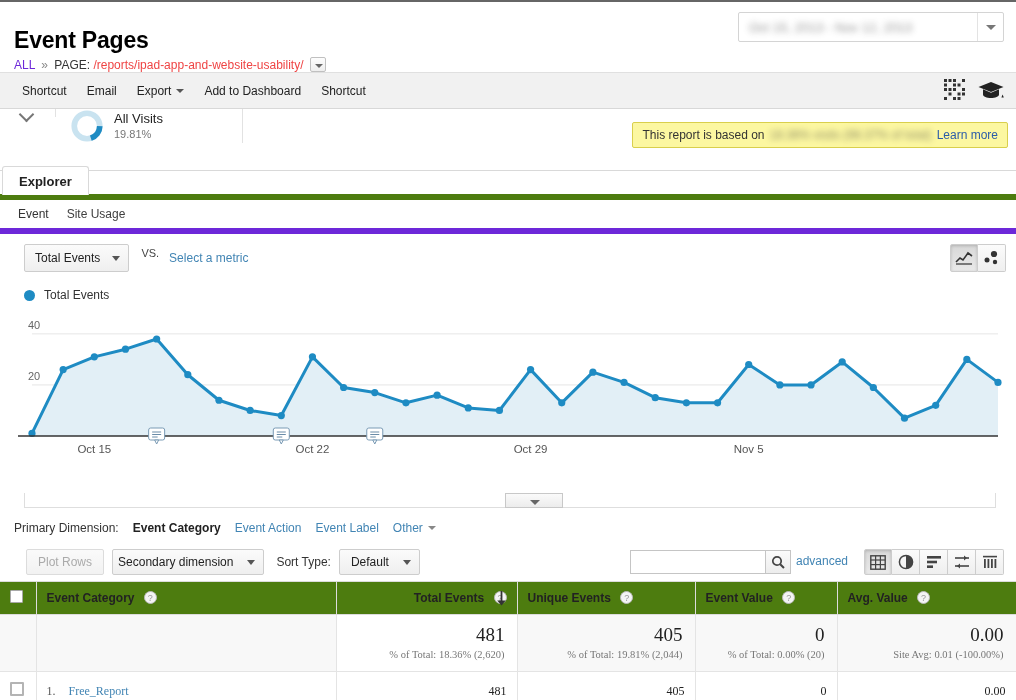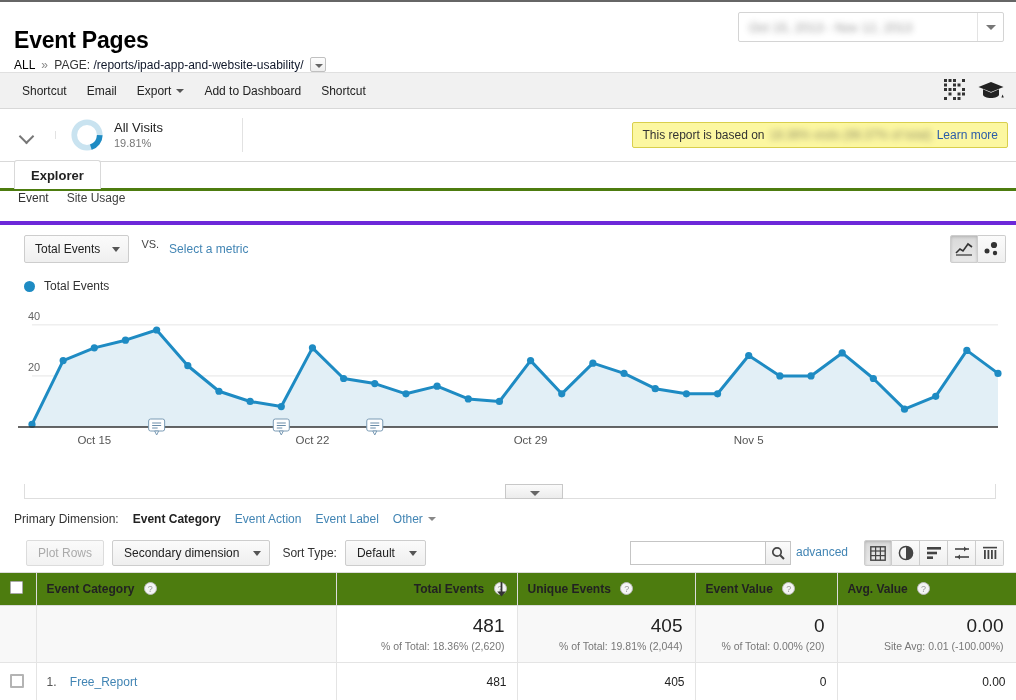--- a/index.html
+++ b/index.html
@@ -35,24 +35,24 @@
     line-height: 26px;
     margin: 0;
   }
   .breadcrumb {
     margin-top: 4px;
     font-size: 12px;
     color: #333;
     line-height: 16px;
     white-space: nowrap;
   }
-  .breadcrumb a { color: #000000; text-decoration: none; }
+  .breadcrumb a { color: #6d28d9; text-decoration: none; }
   .breadcrumb .sep { color: #888; margin: 0 3px; font-size: 12px; }
   .breadcrumb .crumb-label { color: #333; }
-  .breadcrumb .crumb-value { color: #0f172a; }
+  .breadcrumb .crumb-value { color: #ef4444; }
   .mini-dd {
     display: inline-block;
     width: 16px; height: 15px;
     border: 1px solid #c0c0c0;
     background: linear-gradient(#fdfdfd,#eeeeee);
     border-radius: 2px;
     vertical-align: -3px;
     margin-left: 3px;
     position: relative;
   }
@@ -130,25 +130,25 @@
     right: 12px; top: 6px;
     display: flex;
     align-items: center;
     gap: 12px;
   }
   .qr-icon { width: 22px; height: 22px; display:block; }
   .cap-icon { width: 26px; height: 20px; display:block; }
 
   
   .segmentbar {
-    height: 53px;
+    height: 62px;
     background: #fff;
     border-bottom: 1px solid #d9d9d9;
     display: flex;
-    align-items: center;
+    align-items: flex-start;
     position: relative;
   }
   .seg-toggle {
     width: 56px;
     display: flex; align-items: center; justify-content: center;
     border-right: 1px solid #e2e2e2;
     cursor: pointer;
   }
   .seg-toggle .chev {
     width: 13px; height: 8px; position: relative;
@@ -195,43 +195,43 @@
     filter: blur(3px);
     opacity: .55;
     user-select: none;
   }
   .notice a { color: #2b5ca8; text-decoration: none; }
 
   
   .tabstrip {
     height: 29px;
     background: #fff;
-    border-bottom: 3px solid #4d7c0f;
-    padding-left: 14px;
+    border-bottom: 6px solid #4d7c0f;
+    padding-left: 2px;
     display: flex;
     align-items: flex-end;
   }
   .tab-main {
     height: 29px;
     padding: 0 16px;
     border: 1px solid #d9d9d9;
     border-bottom: none;
     border-radius: 3px 3px 0 0;
     background: #fff;
     display: flex; align-items: center;
     font-size: 13px; font-weight: bold; color: #222;
     position: relative; top: 1px;
     cursor: pointer;
   }
   .subtabs {
     height: 34px;
     background: #fff;
-    border-bottom: 4px solid #6d28d9;
-    display: flex;
-    align-items: flex-start;
+    border-bottom: 6px solid #6d28d9;
+    display: flex;
+    align-items: center;
     padding-left: 18px;
     gap: 18px;
   }
   .subtabs .st { font-size: 12px; color: #404040; cursor: pointer; }
   .subtabs .st.active { color: #333; cursor: default; }
 
   
   .metricrow {
     height: 48px;
     position: relative;
@@ -393,21 +393,21 @@
     gap: 8px;
     background: #fff;
   }
   .btn-plot {
     height: 26px; padding: 0 11px;
     color: #aaa;
     background: linear-gradient(#fafafa,#f2f2f2);
     border-color: #dcdcdc;
     cursor: default;
   }
-  .btn-secdim { height: 26px; padding: 0 8px 0 11px; gap: 14px; }
+  .btn-secdim { height: 26px; padding: 0 8px 0 5px; gap: 14px; }
   .btn-secdim .caret {
     border-left: 4px solid transparent;
     border-right: 4px solid transparent;
     border-top: 5px solid #555;
   }
   .sorttype-label { font-size: 12px; color: #333; margin-left: 4px; }
   .btn-sorttype { height: 26px; padding: 0 8px 0 11px; gap: 14px; }
   .btn-sorttype .caret {
     border-left: 4px solid transparent;
     border-right: 4px solid transparent;
@@ -481,20 +481,21 @@
     position: relative;
     cursor: pointer;
   }
   table.datatable th.num { text-align: right; }
   table.datatable td {
     border: 1px solid #e4e4e4;
     border-left: none;
     padding: 0 10px;
     color: #333;
     vertical-align: middle;
+    font-family: Liberation Serif, serif;
   }
   .col-chk  { width: 36px; }
   .col-dim  { width: 300px; }
   .col-te   { width: 181px; }
   .col-ue   { width: 178px; }
   .col-ev   { width: 142px; }
   .col-av   { width: 179px; }
 
   .hint {
     display: inline-block;

